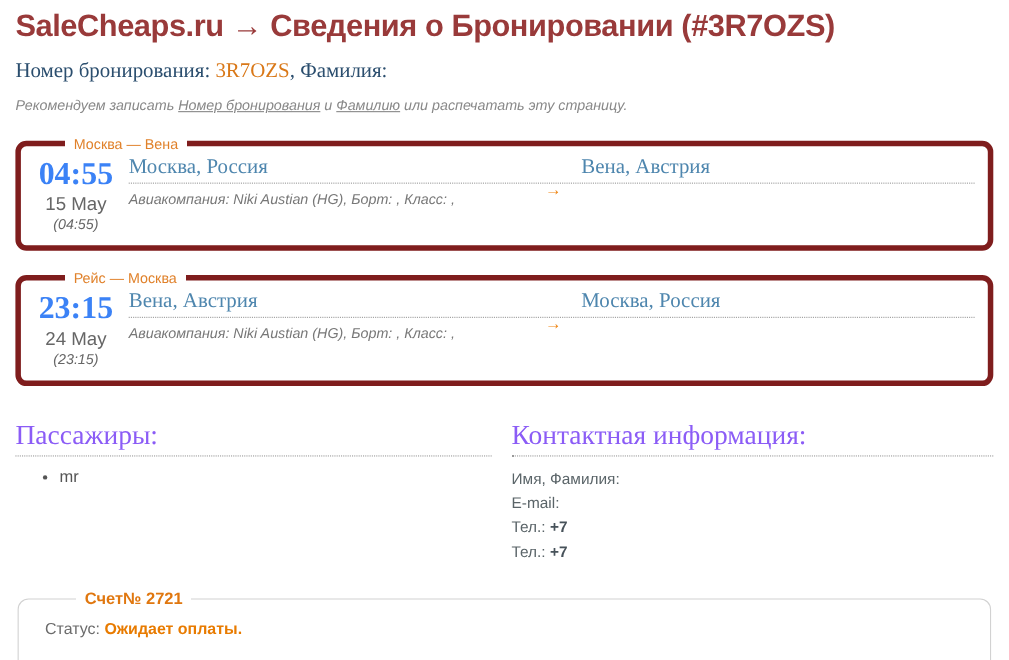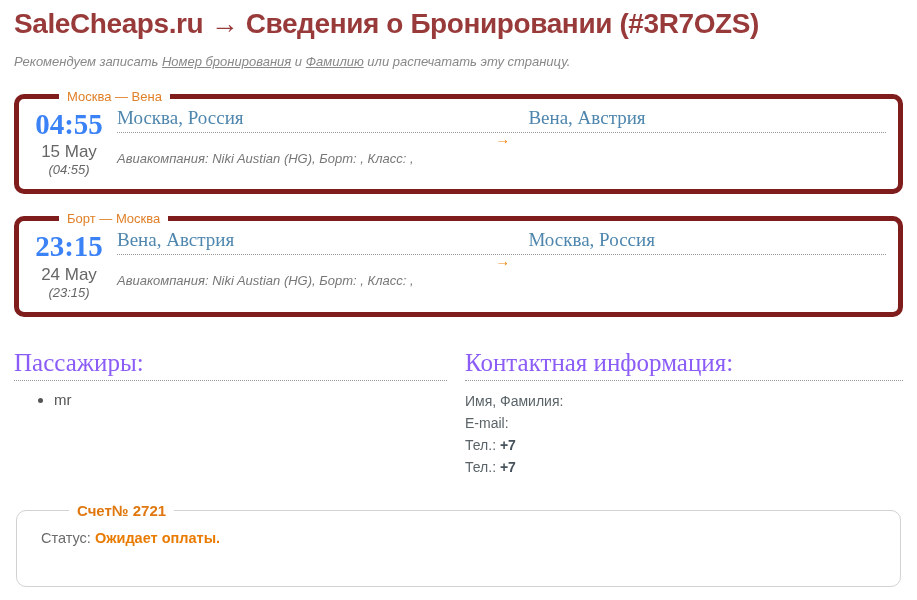--- a/index.html
+++ b/index.html
@@ -53,21 +53,21 @@
   .city {
     font-family: "Liberation Serif", serif;
     font-size: 19px; color: #4e86ae; white-space: nowrap;
   }
   .city-from { width: 53.5%; }
   .route-arrow {
     position: absolute; left: 49.2%; top: 24px;
     color: #ef8818; font-size: 15px; line-height: 1;
   }
   .flight-details {
-    margin-top: 18px; font-size: 13px; font-style: italic;
+    margin-top: 6px; font-size: 13px; font-style: italic;
     color: #777; line-height: 1.3;
   }
 
   
   .columns { display: flex; margin-top: 32px; }
   .col-passengers { width: 433px; margin-right: 18px; flex-shrink: 0; }
   .col-contact { flex: 1; }
   .section-title {
     font-family: "Liberation Serif", serif; font-weight: normal;
     font-size: 25px; color: #8b5cf6;
@@ -96,20 +96,24 @@
   .status-line { margin-top: 7px; font-size: 14.5px; color: #6b6b6b; }
   .status-value { color: #e87b00; font-weight: bold; }
 </style>
 </head>
 <body>
 
 <div class="page">
 
   <h1 class="site-title">SaleCheaps.ru → Сведения о Бронировании (#3R7OZS)</h1>
 
+  <p class="booking-line">
+    <span>Номер бронирования:</span>
+    <span class="booking-code">3R7OZS</span><span>, Фамилия:</span>
+  </p>
 
   <p class="note">
     <span>Рекомендуем записать </span><span class="ul">Номер бронирования</span><span> и </span><span class="ul">Фамилию</span><span> или распечатать эту страницу.</span>
   </p>
 
   <fieldset class="flight-card">
     <legend class="route-legend">Москва — Вена</legend>
     <div class="flight-row">
       <div class="time-block">
         <div class="dep-time">04:55</div>
@@ -123,21 +127,21 @@
         </div>
         <span class="route-arrow">→</span>
         <div class="flight-details">
           <div>Авиакомпания: Niki Austian (HG), Борт: , Класс: ,</div>
         </div>
       </div>
     </div>
   </fieldset>
 
   <fieldset class="flight-card">
-    <legend class="route-legend">Борт — Москва</legend>
+    <legend class="route-legend">Рейс — Москва</legend>
     <div class="flight-row">
       <div class="time-block">
         <div class="dep-time">23:15</div>
         <div class="dep-date">24 May</div>
         <div class="dep-local">(23:15)</div>
       </div>
       <div class="flight-main">
         <div class="cities">
           <span class="city city-from">Вена, Австрия</span>
           <span class="city city-to">Москва, Россия</span>

